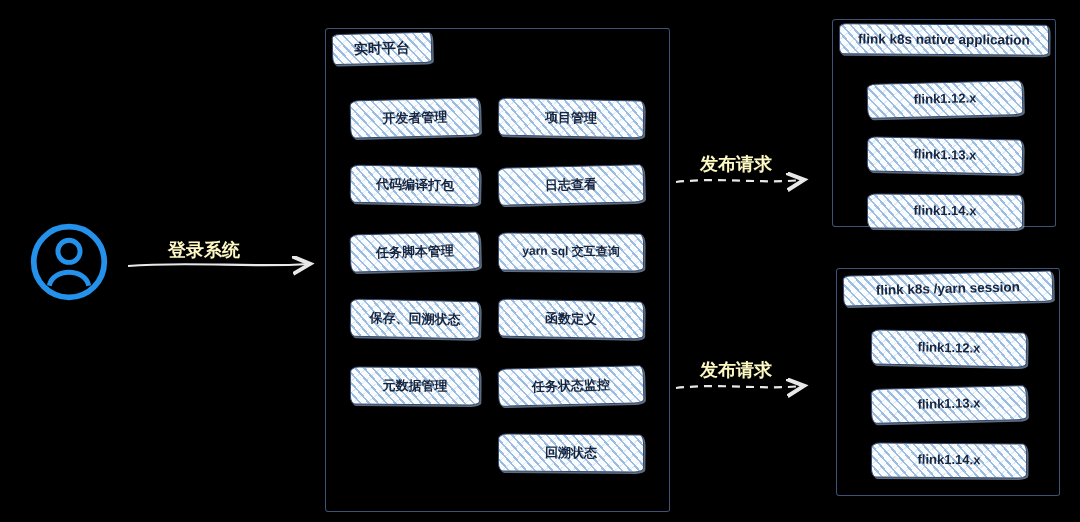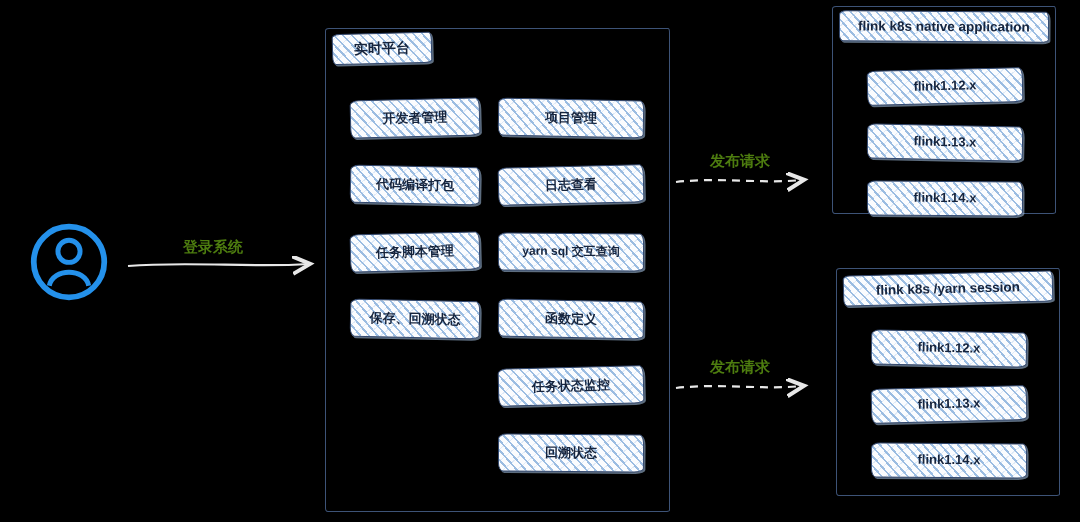--- a/index.html
+++ b/index.html
@@ -86,24 +86,24 @@
     position: absolute;
     left: 34px; top: 62px;
     display: flex;
     flex-direction: column;
     row-gap: 21px;
   }
   .versions .hatch-btn { width: 156px; height: 35px; font-size: 13px; }
 
   .arrow-label {
     position: absolute;
-    color: #4d7c0f;
-    font-weight: bold;
-    font-size: 15px;
-    text-align: center;
+    color: #fef9c3;
+    font-weight: bold;
+    font-size: 18px;
+    text-align: left;
     white-space: nowrap;
   }
 
   .user-wrap { position: absolute; left: 28px; top: 220px; width: 82px; height: 84px; }
   svg.overlay { position: absolute; left: 0; top: 0; pointer-events: none; }
 </style>
 </head>
 <body>
 
 <div class="canvas">
@@ -144,20 +144,23 @@
           </div>
         <div class="hatch hatch-btn r1">
             <span>代码编译打包</span>
           </div>
         <div class="hatch hatch-btn r-1">
             <span>任务脚本管理</span>
           </div>
         <div class="hatch hatch-btn r1">
             <span>保存、回溯状态</span>
           </div>
+        <div class="hatch hatch-btn r0">
+            <span>元数据管理</span>
+          </div>
       </div>
       <div class="col col-right">
         <div class="hatch hatch-btn r1">
             <span>项目管理</span>
           </div>
         <div class="hatch hatch-btn r-1">
             <span>日志查看</span>
           </div>
         <div class="hatch hatch-btn r0 small-text">
             <span>yarn sql 交互查询</span>
@@ -168,21 +171,21 @@
         <div class="hatch hatch-btn r-1">
             <span>任务状态监控</span>
           </div>
         <div class="hatch hatch-btn r0">
             <span>回溯状态</span>
           </div>
       </div>
     </div>
   </div>
 
-  <div class="sketch-box" style="left:832px; top:6px; width:224px; height:208px;">
+  <div class="sketch-box" style="left:832px; top:19px; width:224px; height:208px;">
     <div class="hatch cluster-title r0">
       <span>flink k8s native application</span>
     </div>
     <div class="versions">
       <div class="hatch hatch-btn r-1">
           <span>flink1.12.x</span>
         </div>
       <div class="hatch hatch-btn r1">
           <span>flink1.13.x</span>
         </div>

